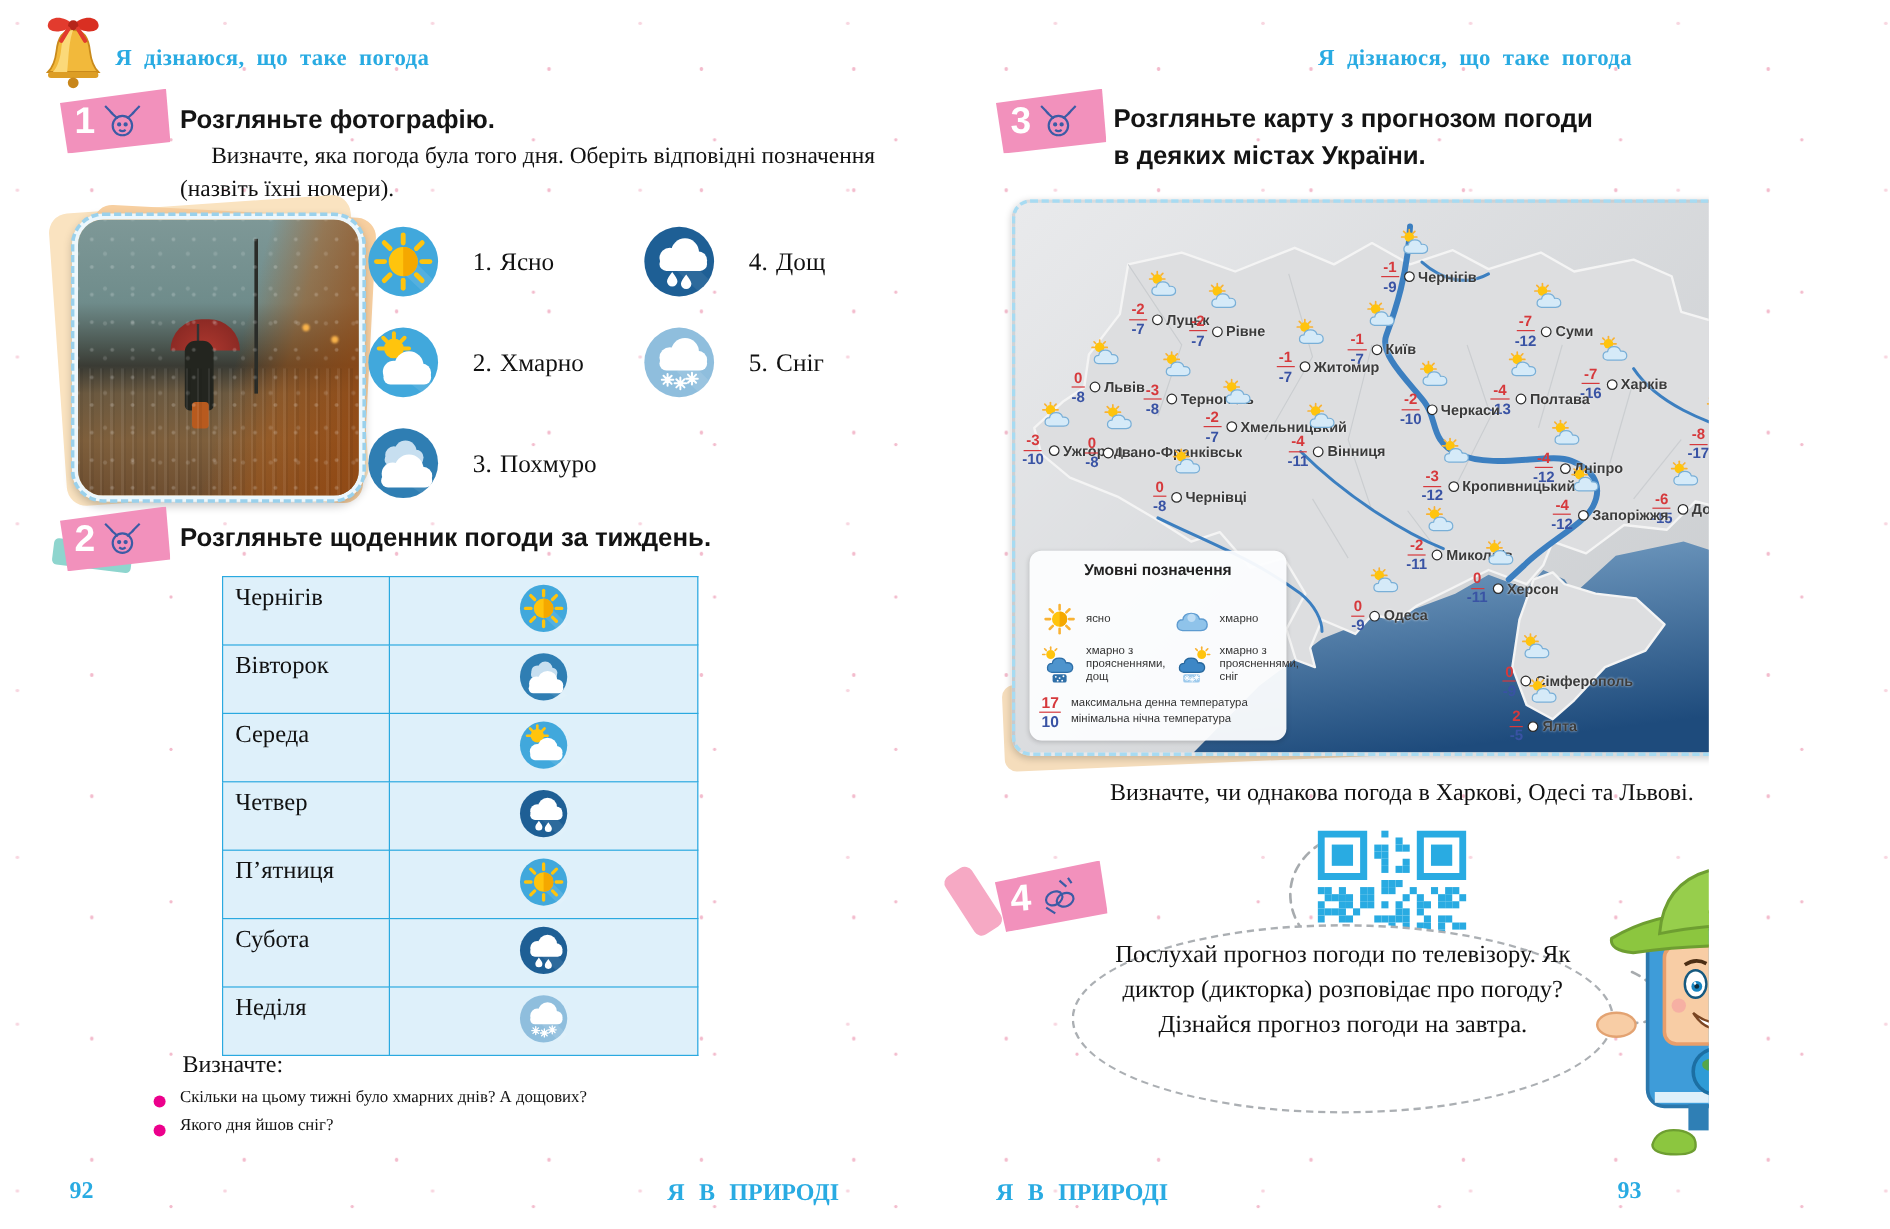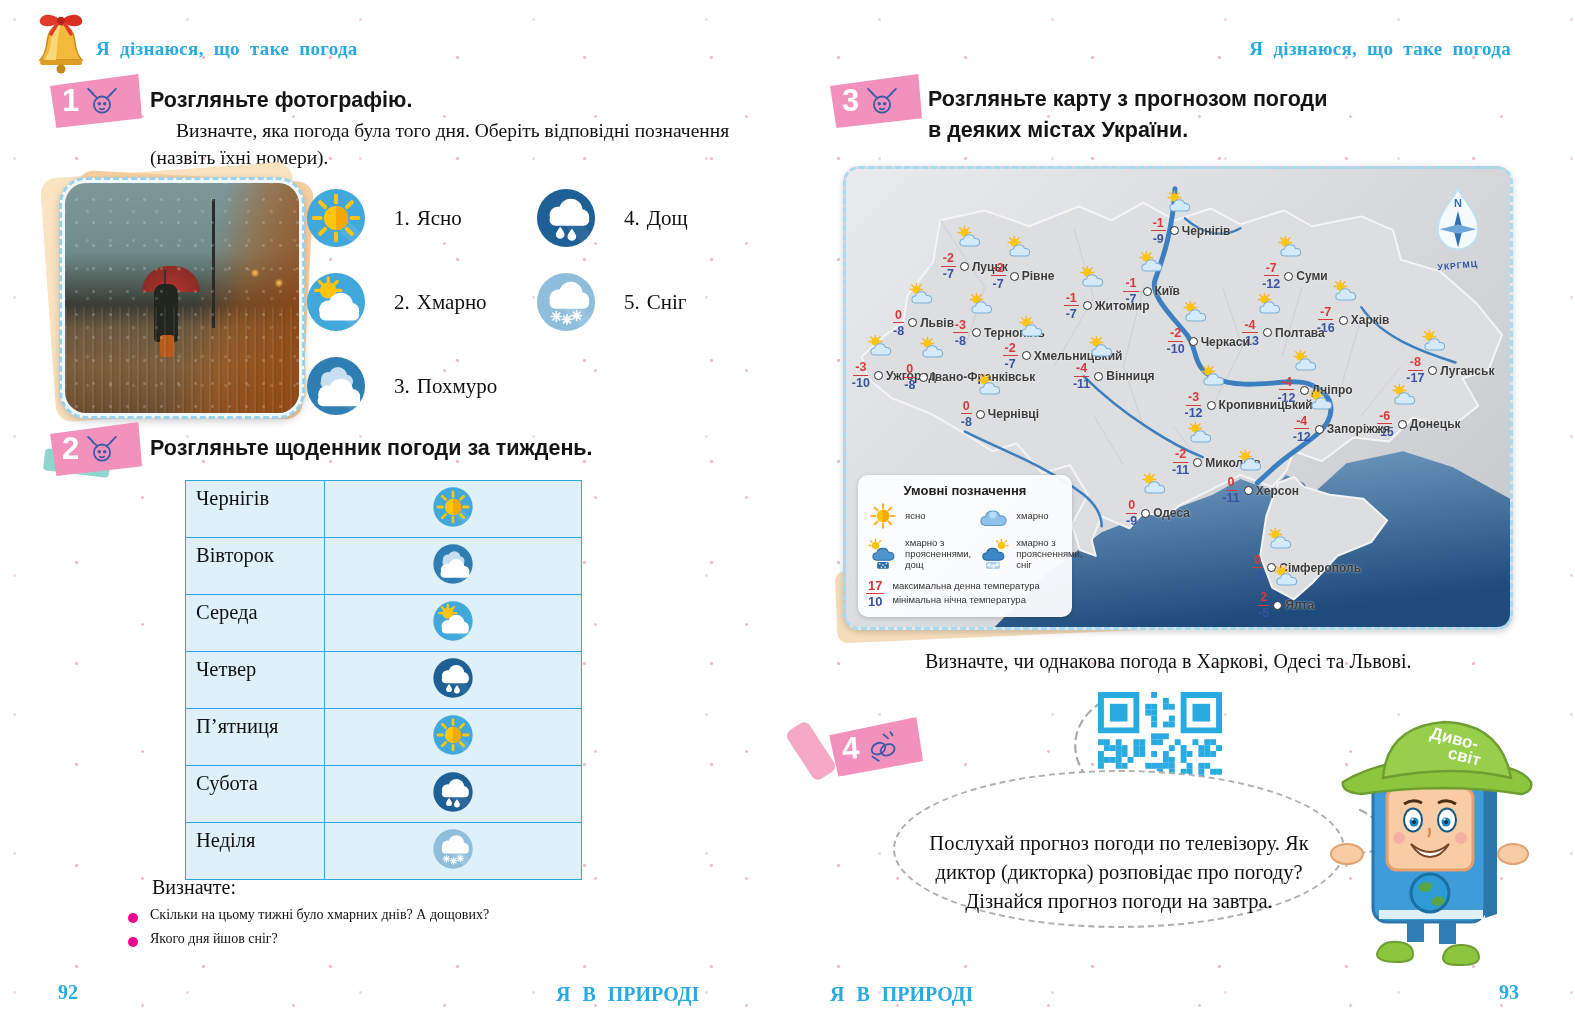--- a/index.html
+++ b/index.html
@@ -8,21 +8,21 @@
     --tbl-border:#2AA9E0; --tbl-bg:#DEF0FA; --qr:#29ABE2;
   }
   html,body{margin:0;padding:0}
   body{
     background:
       radial-gradient(circle,#F3BCCD 1.3px,transparent 1.8px) 13px 7px/127px 101px,
       radial-gradient(circle,#F3BCCD 1.1px,transparent 1.6px) 67px 53px/151px 127px,
       radial-gradient(circle,#F8D6E0 1.2px,transparent 1.7px) 101px 89px/173px 139px,
       #ffffff;
   }
-  .spread{position:relative;width:1575px;height:1024px;overflow:hidden;
+  .spread{position:relative;width:1424px;height:1024px;overflow:hidden;
     font-family:"Liberation Serif",serif;color:#111}
 
   .hdr{position:absolute;color:var(--accent);font-weight:bold;font-size:19px;
     word-spacing:5px;letter-spacing:.3px}
   .hdr-left{left:96px;top:38px}
   .hdr-right{top:38px;right:64px}
 
   .bell{position:absolute;left:26px;top:8px;width:70px;height:74px}
 
   .task-marker{position:absolute;width:92px;height:54px;background:var(--pink);
@@ -109,35 +109,35 @@
   .td{color:var(--tday);border-bottom:1.8px solid var(--tday);padding:0 2px 1px}
   .tn{color:var(--tnight);padding-top:1.5px}
   .cdot{width:7px;height:7px;border:1.8px solid #2b2b2b;border-radius:50%;background:#fff;
     margin-right:3px;flex:0 0 auto}
   .cname{font-size:12px;color:#3b3b3b;font-weight:bold;text-shadow:0 0 2px rgba(255,255,255,.85)}
   .city-icon{position:absolute;left:14px;top:-27px;width:30px;height:30px}
 
   .legend{position:absolute;left:12px;bottom:10px;width:214px;background:rgba(252,253,254,.95);
     border-radius:10px;padding:8px 8px 9px;box-sizing:border-box;
     font-family:"Liberation Sans",sans-serif;box-shadow:0 1px 4px rgba(0,0,0,.18)}
-  .lg-title{text-align:center;font-weight:bold;font-size:13px;color:#222;margin-bottom:2px}
+  .lg-title{text-align:center;font-weight:bold;font-size:13px;color:#222;margin-bottom:18px}
   .lg-grid{display:grid;grid-template-columns:1fr 1.15fr;gap:4px 6px}
   .lg-item{display:flex;align-items:center;gap:5px}
   .lg-icon{width:34px;height:34px;flex:0 0 auto}
   .lg-label{font-size:9.5px;color:#333;line-height:1.15}
   .lg-temp{display:flex;align-items:center;gap:8px;margin-top:7px}
   .lg-frac{display:flex;flex-direction:column;align-items:center;font-weight:bold;font-size:13px;line-height:1}
   .lg-tl{font-size:9.5px;color:#333;line-height:1.55}
   .compass{position:absolute;top:14px;right:20px;width:64px;height:96px}
 
   .map-q{position:absolute;left:925px;top:650px;font-size:20px}
 
   .qr{position:absolute;left:1098px;top:692px;width:124px;height:124px;z-index:2}
   .bubble{position:absolute;left:893px;top:770px;width:452px;height:158px;border:2.5px dashed #ABAFB3;
-    border-radius:50%;background:#fff;display:flex;align-items:flex-end;justify-content:center;
+    border-radius:50%;background:#fff;display:flex;align-items:flex-start;justify-content:center;
     text-align:center;padding:10px 30px;box-sizing:border-box;font-size:20.5px;line-height:1.42;z-index:2}
   .tails{position:absolute;left:860px;top:680px;width:700px;height:300px;pointer-events:none;z-index:1}
   .mascot{position:absolute;left:1325px;top:686px;width:215px;height:285px;z-index:3}
 </style>
 </head>
 <body>
 
 <svg width="0" height="0" style="position:absolute" aria-hidden="true">
   <defs>
     <symbol id="sym-sun" viewBox="0 0 64 64">

